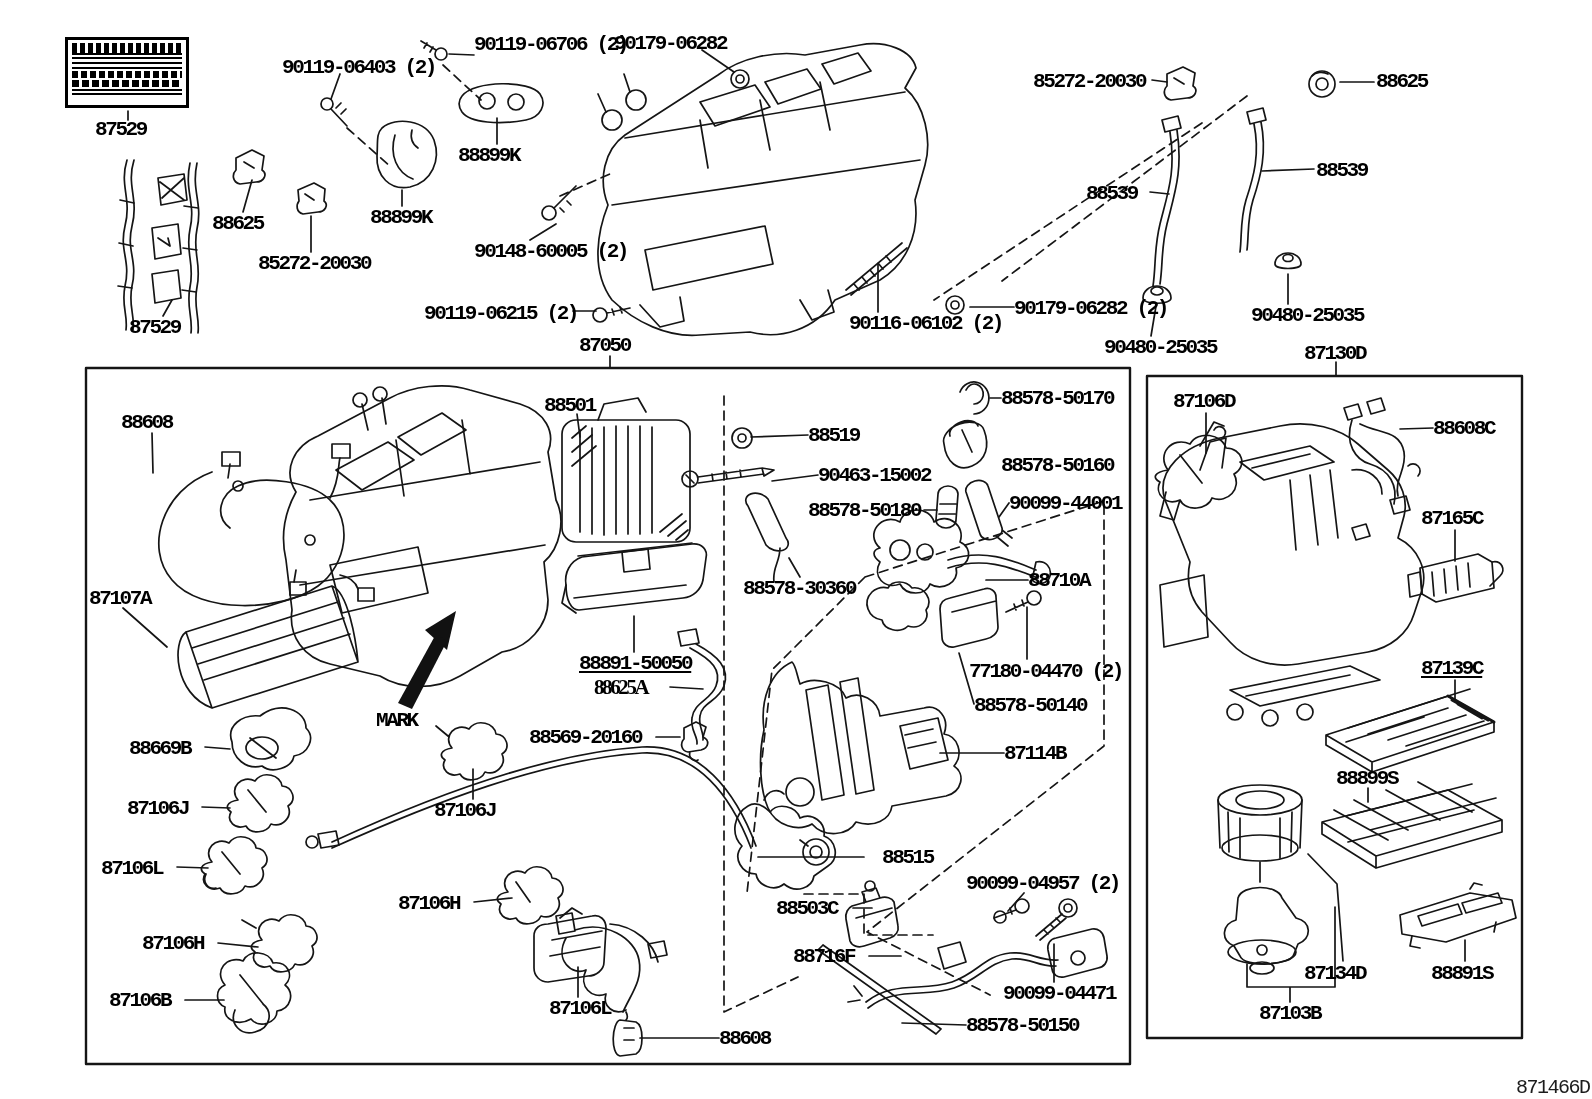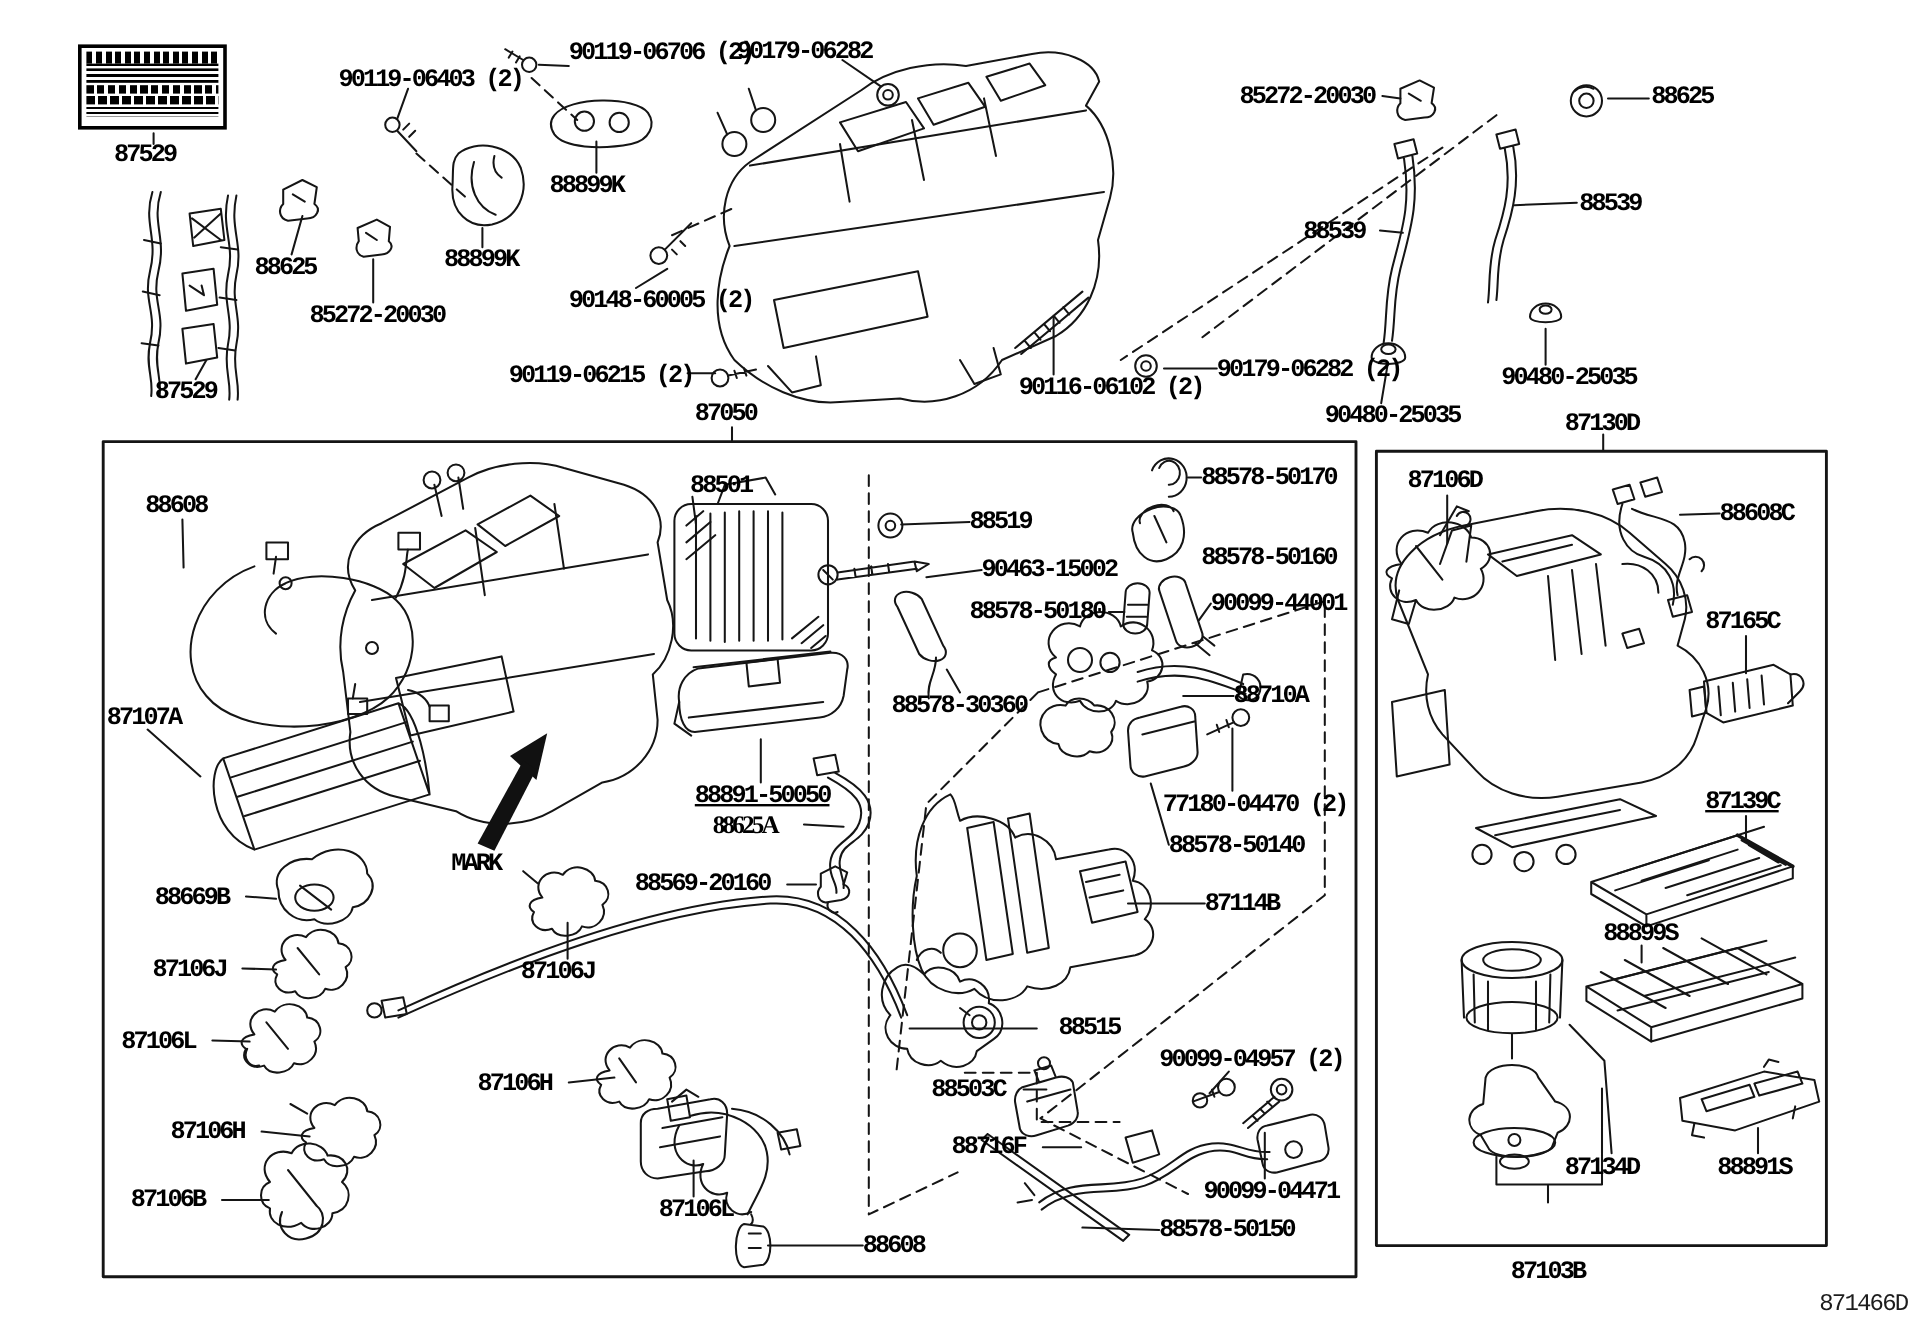--- a/index.html
+++ b/index.html
@@ -302,21 +302,21 @@
       <div class="part-label" style="left: 424px; top: 303px;">90119-06215 (2)</div>
       <div class="part-label" style="left: 849px; top: 313px;">90116-06102 (2)</div>
       <div class="part-label" style="left: 1014px; top: 298px;">90179-06282 (2)</div>
       <div class="part-label" style="left: 1104px; top: 337px;">90480-25035</div>
       <div class="part-label" style="left: 1251px; top: 305px;">90480-25035</div>
       <div class="part-label" style="left: 129px; top: 317px;">87529</div>
       <div class="part-label" style="left: 579px; top: 335px;">87050</div>
       <div class="part-label" style="left: 1304px; top: 343px;">87130D</div>
       <div class="part-label" style="left: 121px; top: 412px;">88608</div>
       <div class="part-label" style="left: 89px; top: 588px;">87107A</div>
-      <div class="part-label" style="left: 544px; top: 395px; margin-left: 31px;">88501</div>
+      <div class="part-label" style="left: 544px; top: 395px;">88501</div>
       <div class="part-label" style="left: 808px; top: 425px;">88519</div>
       <div class="part-label" style="left: 818px; top: 465px;">90463-15002</div>
       <div class="part-label" style="left: 808px; top: 500px;">88578-50180</div>
       <div class="part-label" style="left: 743px; top: 578px;">88578-30360</div>
       <div class="part-label" style="left: 579px; top: 653px; text-decoration: underline;">88891-50050</div>
       <div class="part-label" style="left: 594px; top: 677px; font-family: Liberation Serif, serif;">88625A</div>
       <div class="part-label" style="left: 529px; top: 727px;">88569-20160</div>
       <div class="part-label" style="left: 1001px; top: 388px;">88578-50170</div>
       <div class="part-label" style="left: 1001px; top: 455px;">88578-50160</div>
       <div class="part-label" style="left: 1009px; top: 493px;">90099-44001</div>
@@ -340,17 +340,17 @@
       <div class="part-label" style="left: 398px; top: 893px;">87106H</div>
       <div class="part-label" style="left: 549px; top: 998px;">87106L</div>
       <div class="part-label" style="left: 719px; top: 1028px;">88608</div>
       <div class="part-label" style="left: 1173px; top: 391px; text-align: center;">87106D</div>
       <div class="part-label" style="left: 1433px; top: 418px;">88608C</div>
       <div class="part-label" style="left: 1421px; top: 508px;">87165C</div>
       <div class="part-label" style="left: 1421px; top: 658px; text-decoration: underline;">87139C</div>
       <div class="part-label" style="left: 1336px; top: 768px;">88899S</div>
       <div class="part-label" style="left: 1304px; top: 963px;">87134D</div>
       <div class="part-label" style="left: 1431px; top: 963px;">88891S</div>
-      <div class="part-label" style="left: 1259px; top: 1003px; margin-top: 47px;">87103B</div>
+      <div class="part-label" style="left: 1259px; top: 1003px;">87103B</div>
     </div>
 
   <div class="drawing-id">871466D</div>
 </div>
 
 </body></html>

